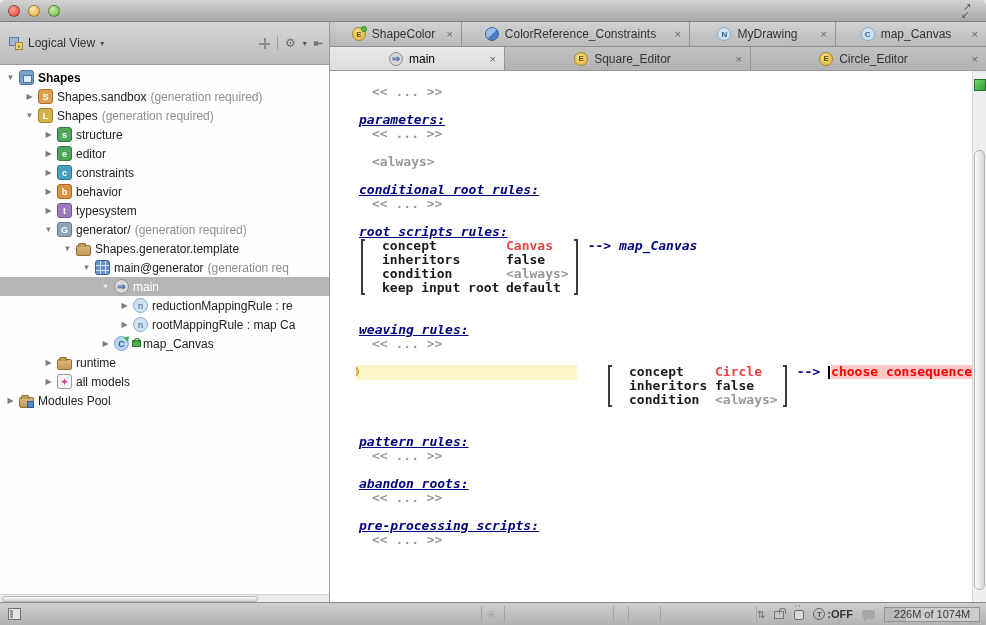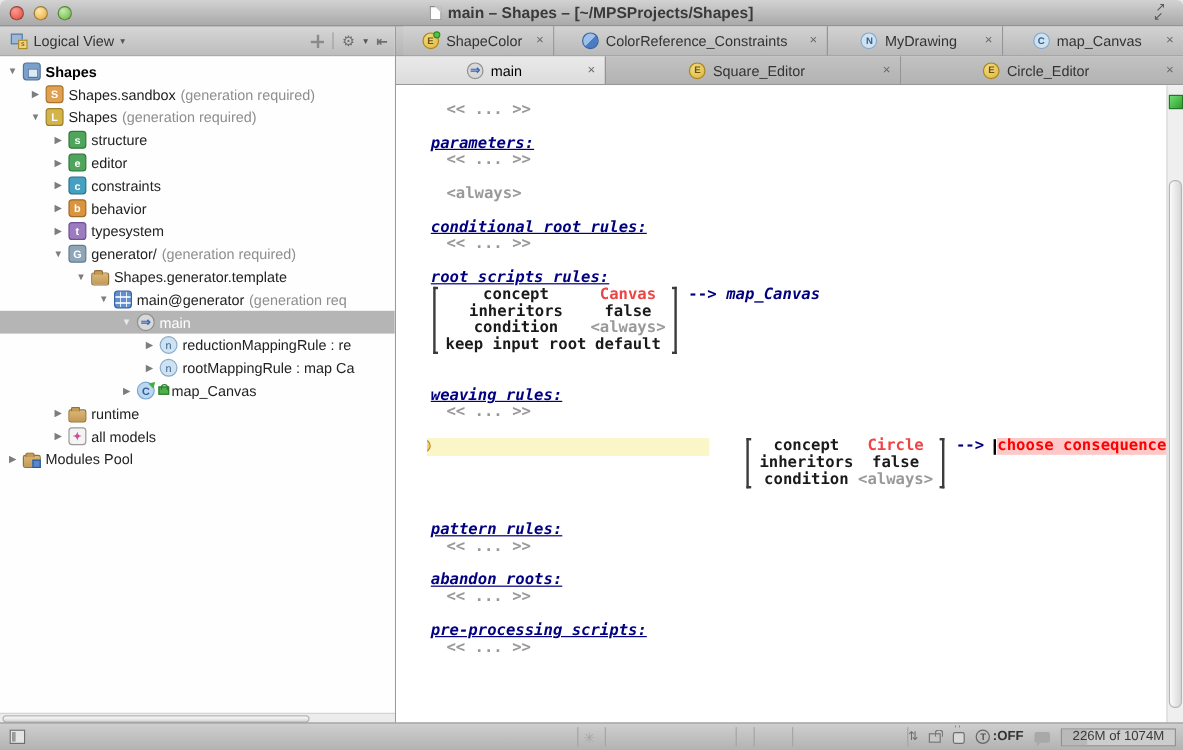--- a/index.html
+++ b/index.html
@@ -19,21 +19,21 @@
   .fullscreen-icon { position:absolute; right:8px; top:3px; width:15px; height:15px; color:#555; font-size:10px; line-height:8px; }
   .fullscreen-icon span { display:block; }
   .fullscreen-icon .sw { margin-left:-2px; }
 
   
   .main-row { display:flex; height:580px; }
   .left-panel { width:330px; border-right:1px solid #9a9a9a; display:flex; flex-direction:column; background:#fefefe; }
   .right-panel { width:656px; display:flex; flex-direction:column; }
 
   
-  .panel-header { height:25px; background:linear-gradient(#d6d6d6,#bdbdbd); border-bottom:1px solid #9a9a9a; display:flex; align-items:center; padding:0 6px; font-size:12px; color:#333; }
+  .panel-header { height:43px; background:linear-gradient(#d6d6d6,#bdbdbd); border-bottom:1px solid #9a9a9a; display:flex; align-items:center; padding:0 6px; font-size:12px; color:#333; }
   .lv-btn { display:flex; align-items:center; gap:5px; padding:2px 6px 2px 3px; border-radius:3px; }
   .lv-icon { width:14px; height:13px; position:relative; }
   .lv-icon .w1 { position:absolute; left:0; top:0; width:10px; height:9px; background:#9db7d8; border:1px solid #5b7aa5; }
   .lv-icon .w2 { position:absolute; right:0; bottom:0; width:8px; height:8px; background:#f0d27a; border:1px solid #a88a2c; font-size:6px; line-height:6px; color:#6b540f; text-align:center; }
   .dd-arrow { font-size:8px; color:#555; }
   .ph-spacer { flex:1; }
   .ph-icons { display:flex; align-items:center; gap:7px; color:#7a7a7a; }
   .move-icon { width:11px; height:11px; position:relative; }
   .move-icon::before { content:""; position:absolute; left:5px; top:0; width:2px; height:11px; background:#8a8a8a; }
   .move-icon::after { content:""; position:absolute; left:0; top:5px; width:11px; height:2px; background:#8a8a8a; }
@@ -107,21 +107,21 @@
   .ok-square { position:absolute; top:8px; left:1px; width:12px; height:12px; background:linear-gradient(135deg,#6fdc6f,#2f9e2f); border:1px solid #247524; }
 
   .sec { margin-bottom:14px; position:relative; }
   .sec.mb2 { margin-bottom:28px; }
   .sec-title { color:#000080; font-style:italic; text-decoration:underline; white-space:pre; }
   .sec-body { padding-left:13px; color:#999999; white-space:pre; }
 
   .rule { display:flex; align-items:stretch; position:relative; }
   .bracket { width:4px; flex:0 0 4px; border-left:2px solid #3c3c3c; border-top:2px solid #3c3c3c; border-bottom:2px solid #3c3c3c; margin-left:2px; }
   .bracket.br { border-left:none; border-right:2px solid #3c3c3c; }
-  .rule-grid { display:grid; grid-auto-rows:14px; margin-left:3px; margin-right:3px;text-align:center; }
+  .rule-grid { display:grid; grid-auto-rows:14px; margin-left:17px; margin-right:3px; }
   .rg-root { grid-template-columns:124px auto; }
   .rg-red { grid-template-columns:86px auto; }
   .rk { color:#1a1a1a; white-space:pre; }
   .rv { white-space:pre; }
   .rv.concept { color:#ef4444; }
   .rv.plain { color:#1a1a1a; }
   .rv.always { color:#999999; }
   .rule-arrow { align-self:flex-start; line-height:14px; margin-left:10px; display:flex; align-items:center; }
   .arrow-glyph { color:#000080; white-space:pre; }
   .rule-target { color:#000080; font-style:italic; margin-left:8px; }
@@ -160,24 +160,20 @@
 <body>
 
 <div class="window">
 
   <div class="titlebar">
     <div class="lights">
       <div class="light red"></div>
       <div class="light yellow"></div>
       <div class="light green"></div>
     </div>
-    <div class="title-wrap">
-      <span class="doc-icon"></span>
-      <span>main – Shapes – [~/MPSProjects/Shapes]</span>
-    </div>
     <div class="fullscreen-icon">
       <span class="ne">↗</span>
         <span class="sw">↙</span>
     </div>
   </div>
 
   <div class="main-row">
 
     <div class="left-panel">
       <div class="panel-header">

